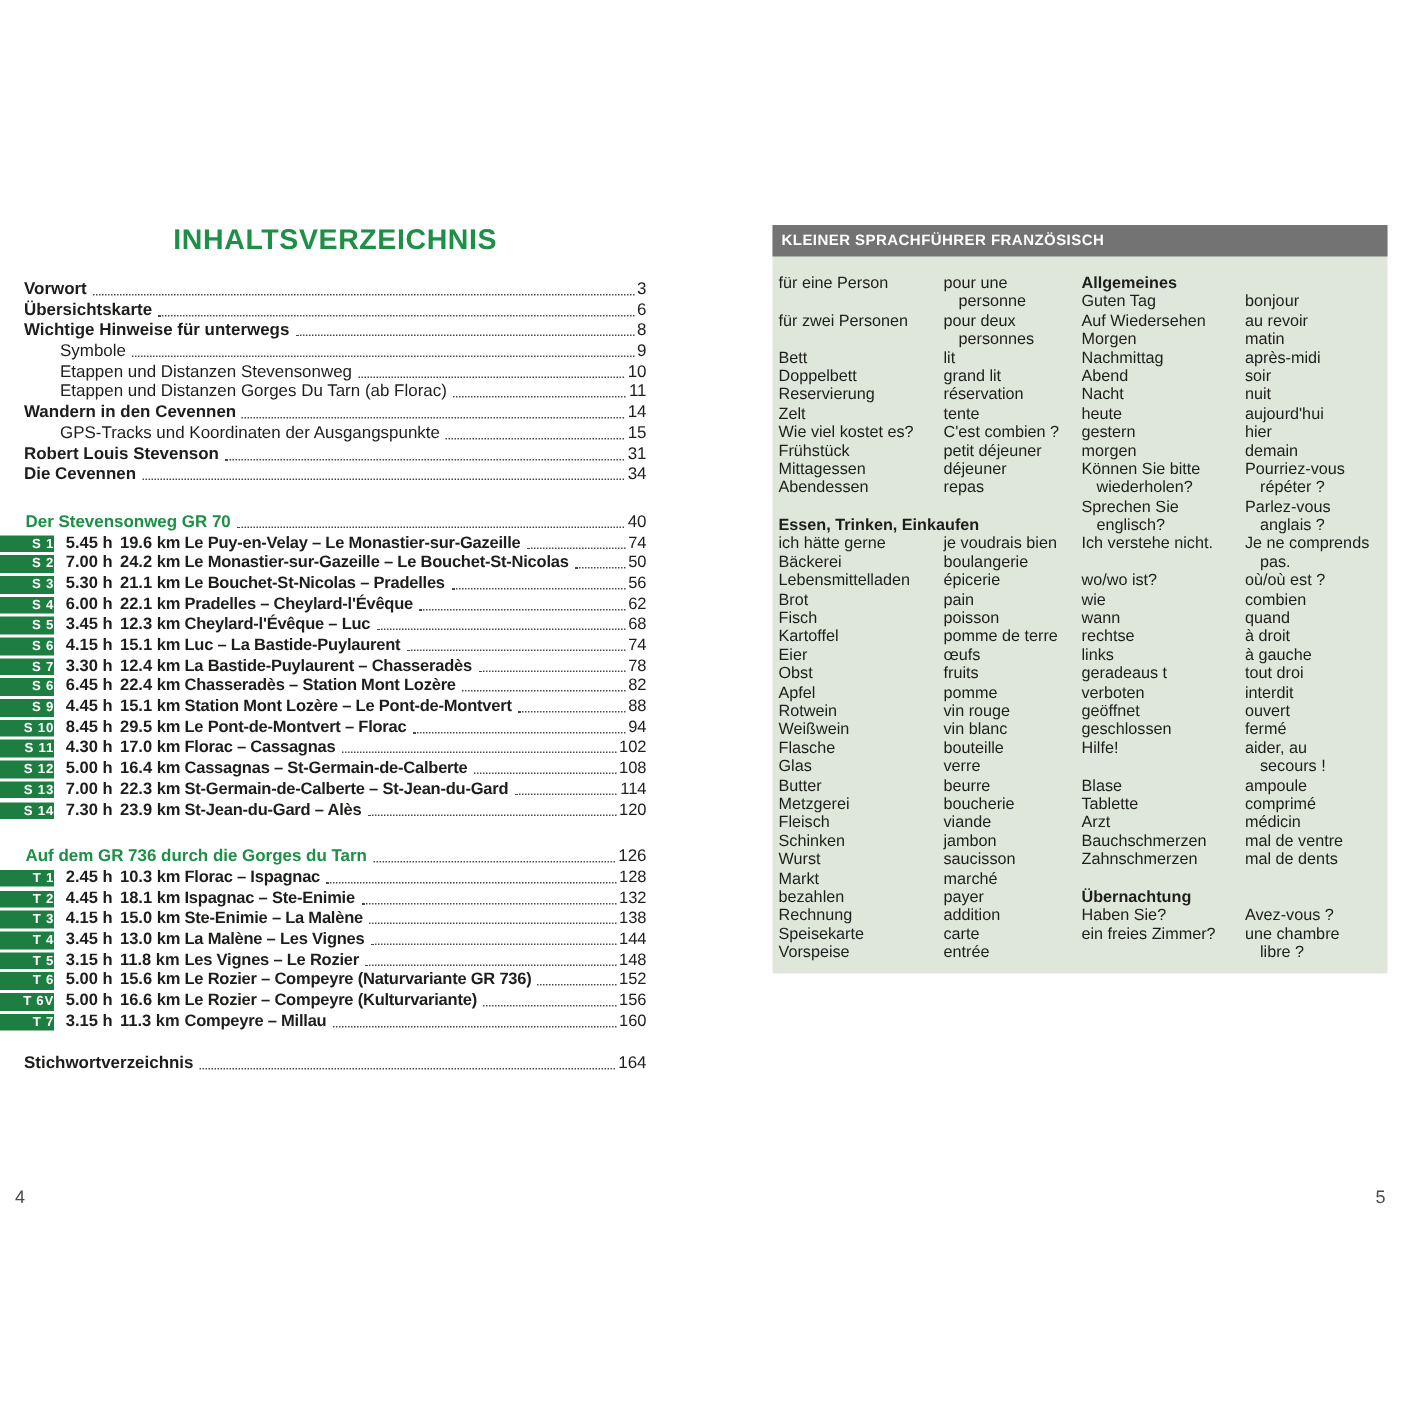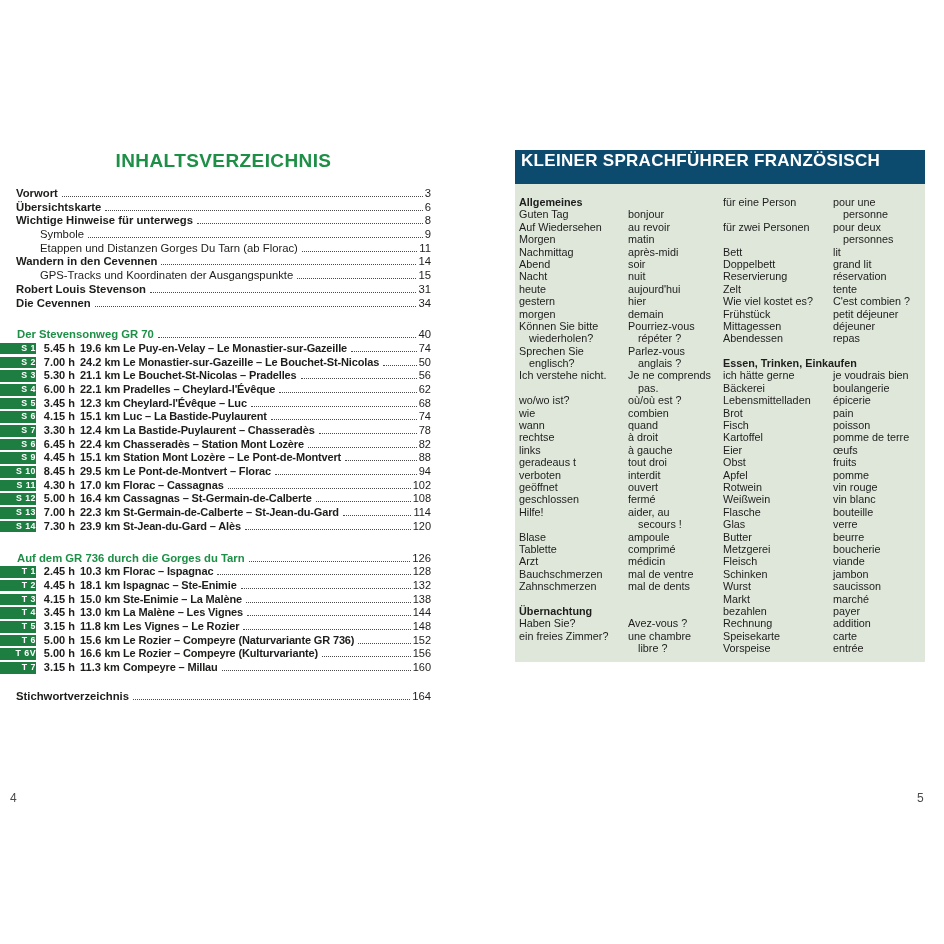--- a/index.html
+++ b/index.html
@@ -31,21 +31,21 @@
   #toc-index { margin-top:15px; }
   #toc-index .toc-label { font-weight:700; }
 
   .pagenum { position:absolute; top:791px; font-size:12px; color:#4a4a4a; }
   #pagenum-left { left:10px; }
   #pagenum-right { left:917px; }
 
   
   #phrasebox { position:absolute; left:515px; top:150px; width:410px;
     background:#dfe7db; }
-  .pb-bar { height:34px; background:#0c4a6e; color:#ffffff; font-size:17px;
+  .pb-bar { height:21px; background:#737373; color:#ffffff; font-size:10px;
     font-weight:700; line-height:21px; padding-left:6px; letter-spacing:.3px; }
   .pb-cols { display:flex; padding:12px 4px 8px 4px; }
   .pcol { flex:none; display:flex; flex-direction:column; }
   .pcol.col-a { width:204px; }
   .pcol.col-b { width:202px; }
   .prow { display:flex; height:12.4px; font-size:10.8px; line-height:12.4px;
     white-space:nowrap; }
   .pg { flex:none; width:109px; }
   .col-b .pg { width:110px; }
   .pf { flex:none; }
@@ -77,20 +77,25 @@
     <span class="leader"></span>
     <span class="toc-page">8</span>
   </div>
 
   <div class="toc-row indent">
     <span class="toc-label">Symbole</span>
     <span class="leader"></span>
     <span class="toc-page">9</span>
   </div>
 
+  <div class="toc-row indent">
+    <span class="toc-label">Etappen und Distanzen Stevensonweg</span>
+    <span class="leader"></span>
+    <span class="toc-page">10</span>
+  </div>
 
   <div class="toc-row indent">
     <span class="toc-label">Etappen und Distanzen Gorges Du Tarn (ab Florac)</span>
     <span class="leader"></span>
     <span class="toc-page">11</span>
   </div>
 
   <div class="toc-row bold">
     <span class="toc-label">Wandern in den Cevennen</span>
     <span class="leader"></span>
@@ -338,20 +343,206 @@
         <span class="toc-label" style="font-weight:700">Stichwortverzeichnis</span>
         <span class="leader"></span>
         <span class="toc-page">164</span>
       </div>
     </div>
   </section>
 
   <section id="phrasebox">
     <div class="pb-bar">KLEINER SPRACHFÜHRER FRANZÖSISCH</div>
     <div class="pb-cols">
+      <div class="pcol col-b">
+  <div class="prow">
+    <span class="pg">für eine Person</span>
+    <span class="pf">pour une</span>
+  </div>
+
+  <div class="prow">
+    <span class="pg"></span>
+    <span class="pf ind">personne</span>
+  </div>
+
+  <div class="prow">
+    <span class="pg">für zwei Personen</span>
+    <span class="pf">pour deux</span>
+  </div>
+
+  <div class="prow">
+    <span class="pg"></span>
+    <span class="pf ind">personnes</span>
+  </div>
+
+  <div class="prow">
+    <span class="pg">Bett</span>
+    <span class="pf">lit</span>
+  </div>
+
+  <div class="prow">
+    <span class="pg">Doppelbett</span>
+    <span class="pf">grand lit</span>
+  </div>
+
+  <div class="prow">
+    <span class="pg">Reservierung</span>
+    <span class="pf">réservation</span>
+  </div>
+
+  <div class="prow">
+    <span class="pg">Zelt</span>
+    <span class="pf">tente</span>
+  </div>
+
+  <div class="prow">
+    <span class="pg">Wie viel kostet es?</span>
+    <span class="pf">C'est combien ?</span>
+  </div>
+
+  <div class="prow">
+    <span class="pg">Frühstück</span>
+    <span class="pf">petit déjeuner</span>
+  </div>
+
+  <div class="prow">
+    <span class="pg">Mittagessen</span>
+    <span class="pf">déjeuner</span>
+  </div>
+
+  <div class="prow">
+    <span class="pg">Abendessen</span>
+    <span class="pf">repas</span>
+  </div>
+
+  <div class="prow">
+    <span class="pg"></span>
+    <span class="pf"></span>
+  </div>
+
+  <div class="prow">
+    <span class="pg hdr">Essen, Trinken, Einkaufen</span>
+    <span class="pf"></span>
+  </div>
+
+  <div class="prow">
+    <span class="pg">ich hätte gerne</span>
+    <span class="pf">je voudrais bien</span>
+  </div>
+
+  <div class="prow">
+    <span class="pg">Bäckerei</span>
+    <span class="pf">boulangerie</span>
+  </div>
+
+  <div class="prow">
+    <span class="pg">Lebensmittelladen</span>
+    <span class="pf">épicerie</span>
+  </div>
+
+  <div class="prow">
+    <span class="pg">Brot</span>
+    <span class="pf">pain</span>
+  </div>
+
+  <div class="prow">
+    <span class="pg">Fisch</span>
+    <span class="pf">poisson</span>
+  </div>
+
+  <div class="prow">
+    <span class="pg">Kartoffel</span>
+    <span class="pf">pomme de terre</span>
+  </div>
+
+  <div class="prow">
+    <span class="pg">Eier</span>
+    <span class="pf">œufs</span>
+  </div>
+
+  <div class="prow">
+    <span class="pg">Obst</span>
+    <span class="pf">fruits</span>
+  </div>
+
+  <div class="prow">
+    <span class="pg">Apfel</span>
+    <span class="pf">pomme</span>
+  </div>
+
+  <div class="prow">
+    <span class="pg">Rotwein</span>
+    <span class="pf">vin rouge</span>
+  </div>
+
+  <div class="prow">
+    <span class="pg">Weißwein</span>
+    <span class="pf">vin blanc</span>
+  </div>
+
+  <div class="prow">
+    <span class="pg">Flasche</span>
+    <span class="pf">bouteille</span>
+  </div>
+
+  <div class="prow">
+    <span class="pg">Glas</span>
+    <span class="pf">verre</span>
+  </div>
+
+  <div class="prow">
+    <span class="pg">Butter</span>
+    <span class="pf">beurre</span>
+  </div>
+
+  <div class="prow">
+    <span class="pg">Metzgerei</span>
+    <span class="pf">boucherie</span>
+  </div>
+
+  <div class="prow">
+    <span class="pg">Fleisch</span>
+    <span class="pf">viande</span>
+  </div>
+
+  <div class="prow">
+    <span class="pg">Schinken</span>
+    <span class="pf">jambon</span>
+  </div>
+
+  <div class="prow">
+    <span class="pg">Wurst</span>
+    <span class="pf">saucisson</span>
+  </div>
+
+  <div class="prow">
+    <span class="pg">Markt</span>
+    <span class="pf">marché</span>
+  </div>
+
+  <div class="prow">
+    <span class="pg">bezahlen</span>
+    <span class="pf">payer</span>
+  </div>
+
+  <div class="prow">
+    <span class="pg">Rechnung</span>
+    <span class="pf">addition</span>
+  </div>
+
+  <div class="prow">
+    <span class="pg">Speisekarte</span>
+    <span class="pf">carte</span>
+  </div>
+
+  <div class="prow">
+    <span class="pg">Vorspeise</span>
+    <span class="pf">entrée</span>
+  </div>
+</div>
       <div class="pcol col-a">
   <div class="prow">
     <span class="pg hdr">Allgemeines</span>
     <span class="pf"></span>
   </div>
 
   <div class="prow">
     <span class="pg">Guten Tag</span>
     <span class="pf">bonjour</span>
   </div>
@@ -522,206 +713,20 @@
   </div>
 
   <div class="prow">
     <span class="pg">ein freies Zimmer?</span>
     <span class="pf">une chambre</span>
   </div>
 
   <div class="prow">
     <span class="pg"></span>
     <span class="pf ind">libre ?</span>
-  </div>
-</div>
-      <div class="pcol col-b">
-  <div class="prow">
-    <span class="pg">für eine Person</span>
-    <span class="pf">pour une</span>
-  </div>
-
-  <div class="prow">
-    <span class="pg"></span>
-    <span class="pf ind">personne</span>
-  </div>
-
-  <div class="prow">
-    <span class="pg">für zwei Personen</span>
-    <span class="pf">pour deux</span>
-  </div>
-
-  <div class="prow">
-    <span class="pg"></span>
-    <span class="pf ind">personnes</span>
-  </div>
-
-  <div class="prow">
-    <span class="pg">Bett</span>
-    <span class="pf">lit</span>
-  </div>
-
-  <div class="prow">
-    <span class="pg">Doppelbett</span>
-    <span class="pf">grand lit</span>
-  </div>
-
-  <div class="prow">
-    <span class="pg">Reservierung</span>
-    <span class="pf">réservation</span>
-  </div>
-
-  <div class="prow">
-    <span class="pg">Zelt</span>
-    <span class="pf">tente</span>
-  </div>
-
-  <div class="prow">
-    <span class="pg">Wie viel kostet es?</span>
-    <span class="pf">C'est combien ?</span>
-  </div>
-
-  <div class="prow">
-    <span class="pg">Frühstück</span>
-    <span class="pf">petit déjeuner</span>
-  </div>
-
-  <div class="prow">
-    <span class="pg">Mittagessen</span>
-    <span class="pf">déjeuner</span>
-  </div>
-
-  <div class="prow">
-    <span class="pg">Abendessen</span>
-    <span class="pf">repas</span>
-  </div>
-
-  <div class="prow">
-    <span class="pg"></span>
-    <span class="pf"></span>
-  </div>
-
-  <div class="prow">
-    <span class="pg hdr">Essen, Trinken, Einkaufen</span>
-    <span class="pf"></span>
-  </div>
-
-  <div class="prow">
-    <span class="pg">ich hätte gerne</span>
-    <span class="pf">je voudrais bien</span>
-  </div>
-
-  <div class="prow">
-    <span class="pg">Bäckerei</span>
-    <span class="pf">boulangerie</span>
-  </div>
-
-  <div class="prow">
-    <span class="pg">Lebensmittelladen</span>
-    <span class="pf">épicerie</span>
-  </div>
-
-  <div class="prow">
-    <span class="pg">Brot</span>
-    <span class="pf">pain</span>
-  </div>
-
-  <div class="prow">
-    <span class="pg">Fisch</span>
-    <span class="pf">poisson</span>
-  </div>
-
-  <div class="prow">
-    <span class="pg">Kartoffel</span>
-    <span class="pf">pomme de terre</span>
-  </div>
-
-  <div class="prow">
-    <span class="pg">Eier</span>
-    <span class="pf">œufs</span>
-  </div>
-
-  <div class="prow">
-    <span class="pg">Obst</span>
-    <span class="pf">fruits</span>
-  </div>
-
-  <div class="prow">
-    <span class="pg">Apfel</span>
-    <span class="pf">pomme</span>
-  </div>
-
-  <div class="prow">
-    <span class="pg">Rotwein</span>
-    <span class="pf">vin rouge</span>
-  </div>
-
-  <div class="prow">
-    <span class="pg">Weißwein</span>
-    <span class="pf">vin blanc</span>
-  </div>
-
-  <div class="prow">
-    <span class="pg">Flasche</span>
-    <span class="pf">bouteille</span>
-  </div>
-
-  <div class="prow">
-    <span class="pg">Glas</span>
-    <span class="pf">verre</span>
-  </div>
-
-  <div class="prow">
-    <span class="pg">Butter</span>
-    <span class="pf">beurre</span>
-  </div>
-
-  <div class="prow">
-    <span class="pg">Metzgerei</span>
-    <span class="pf">boucherie</span>
-  </div>
-
-  <div class="prow">
-    <span class="pg">Fleisch</span>
-    <span class="pf">viande</span>
-  </div>
-
-  <div class="prow">
-    <span class="pg">Schinken</span>
-    <span class="pf">jambon</span>
-  </div>
-
-  <div class="prow">
-    <span class="pg">Wurst</span>
-    <span class="pf">saucisson</span>
-  </div>
-
-  <div class="prow">
-    <span class="pg">Markt</span>
-    <span class="pf">marché</span>
-  </div>
-
-  <div class="prow">
-    <span class="pg">bezahlen</span>
-    <span class="pf">payer</span>
-  </div>
-
-  <div class="prow">
-    <span class="pg">Rechnung</span>
-    <span class="pf">addition</span>
-  </div>
-
-  <div class="prow">
-    <span class="pg">Speisekarte</span>
-    <span class="pf">carte</span>
-  </div>
-
-  <div class="prow">
-    <span class="pg">Vorspeise</span>
-    <span class="pf">entrée</span>
   </div>
 </div>
     </div>
   </section>
 
   <div class="pagenum" id="pagenum-left">4</div>
   <div class="pagenum" id="pagenum-right">5</div>
 
 </div>
 

